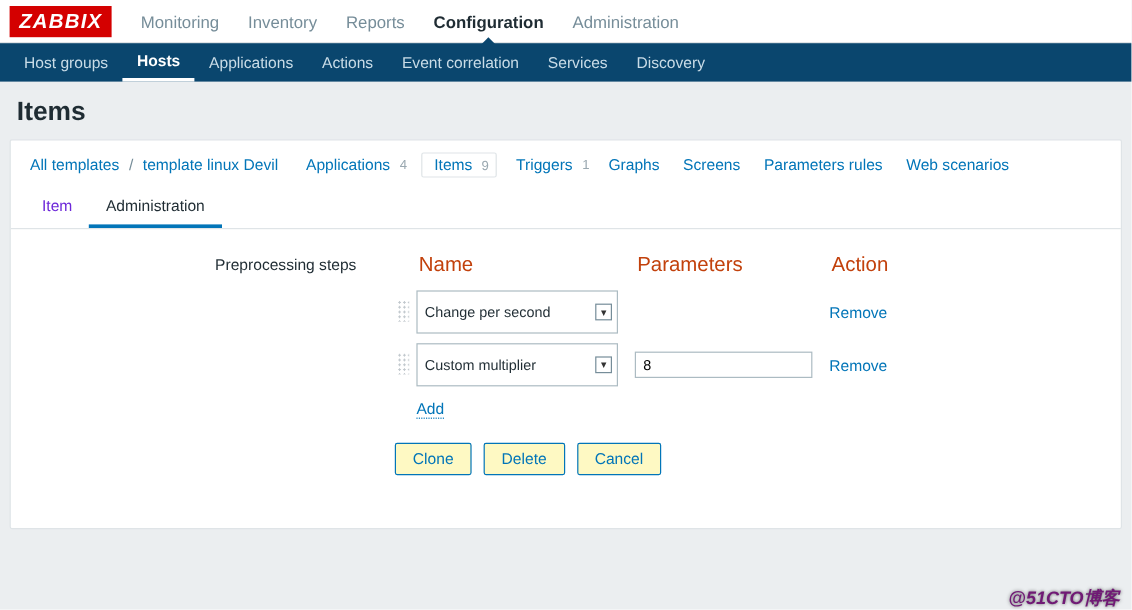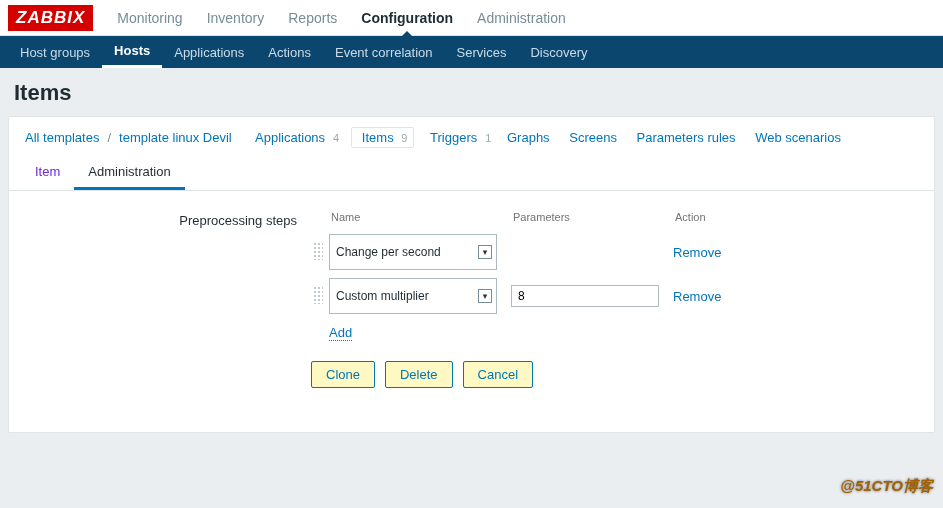--- a/index.html
+++ b/index.html
@@ -23,42 +23,42 @@
 .breadcrumb a { color: #0275b8; text-decoration: none; padding: 0 4px; }
 .breadcrumb .sep { color: #768d99; }
 .breadcrumb .count { color: #9aa8b0; font-size: 11px; }
 .breadcrumb .active-crumb { background: #fff; border: 1px solid #dfe4e7; border-radius: 2px; padding: 2px 6px; }
 
 .tabs { display: flex; border-bottom: 1px solid #dfe4e7; padding: 0 12px; }
 .tabs a { color: #6d28d9; text-decoration: none; padding: 8px 14px; font-size: 13px; }
 .tabs a.active { color: #1f2c33; border-bottom: 3px solid #0275b8; }
 
 .form-area { padding: 18px 12px 20px; }
-.form-row { display: flex; margin-bottom: 24px; }
+.form-row { display: flex; margin-bottom: 24px; gap: 18px; }
 .form-label { width: 290px; text-align: right; padding-right: 14px; color: #1f2c33; padding-top: 4px; }
 .form-body { flex: 1; }
 
-.step-table th { text-align: left; color: #737373; font-weight: normal; font-size: 11px; padding: 0 0 6px 2px; }
+.step-table th { text-align: left; color: #c2410c; font-weight: normal; font-size: 17px; padding: 0 0 6px 2px; }
 .step-table td { padding: 3px 4px 3px 0; vertical-align: middle; }
 
 .drag-handle { display:inline-block; width:10px; height:18px; background-image: radial-gradient(#c0c7cc 1px, transparent 1px); background-size: 4px 4px; cursor: move; }
 
 .sel { width: 168px; height: 36px; border: 1px solid #acbbc2; background: #fff; display: flex; align-items: center; justify-content: space-between; padding: 0 4px 0 6px; font-size: 12px; }
 .sel .arrow { width: 14px; height: 14px; border: 1px solid #768d99; display:flex; align-items:center; justify-content:center; font-size:9px; color:#333; }
 
 input.txt { width: 148px; height: 22px; border: 1px solid #acbbc2; padding: 0 6px; font-size: 12px; }
 
 .link { color: #0275b8; text-decoration: none; font-size: 13px; }
 .add-link { color:#0275b8; text-decoration:none; border-bottom:1px dotted #0275b8; font-size:13px; }
 
 .btn-row { margin-top: 16px; display: flex; gap: 10px; }
 .btn { border: 1px solid #0275b8; background: #fef9c3; color: #0275b8; padding: 5px 14px; font-size: 13px; border-radius: 2px; cursor: pointer; }
 .btn.primary { background: #0275b8; color: #fff; }
 
-.watermark { position: absolute; right: 10px; bottom: 12px; color: #a16207; font-weight: bold; font-style: italic; font-size: 15px; text-shadow: 0 0 3px rgba(0,0,0,0.6); }
+.watermark { position: absolute; right: 10px; bottom: 0; color: #701a75; font-weight: bold; font-style: italic; font-size: 15px; text-shadow: 0 0 3px rgba(0,0,0,0.6); }
 </style>
 </head>
 <body>
 
 <div class="top-nav">
   <span class="logo">ZABBIX</span>
   <a href="#">Monitoring</a>
   <a href="#">Inventory</a>
   <a href="#">Reports</a>
   <a href="#" class="active">Configuration</a>

